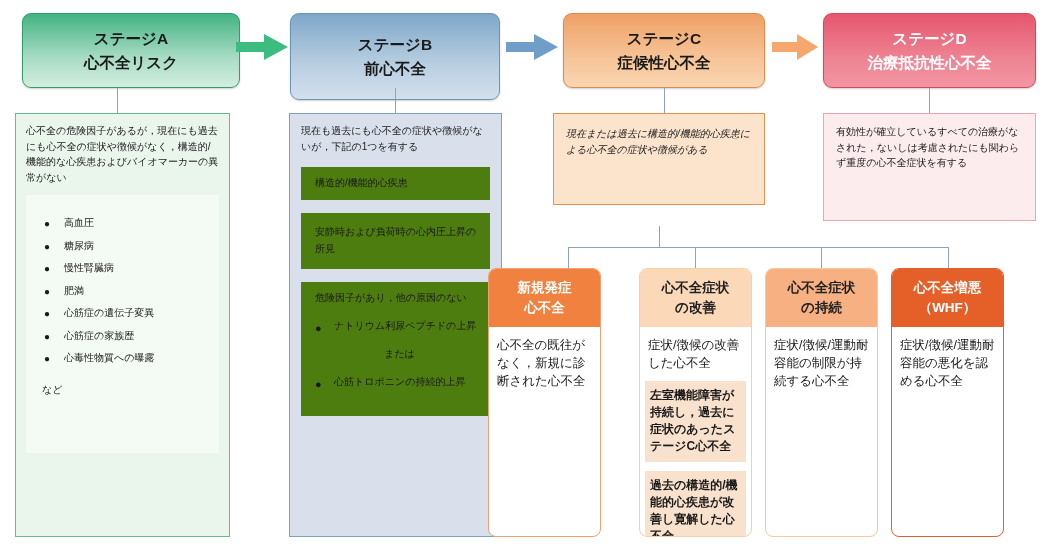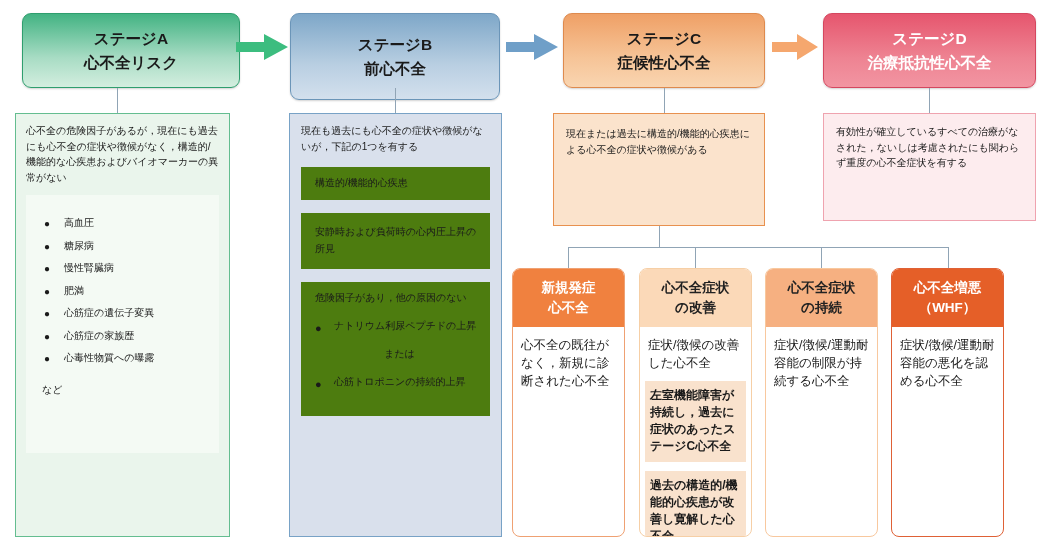--- a/index.html
+++ b/index.html
@@ -41,22 +41,22 @@
   #s1 { left:568px; top:247px; height:21px; }
   #s2 { left:695px; top:247px; height:21px; }
   #s3 { left:821px; top:247px; height:21px; }
   #s4 { left:948px; top:247px; height:21px; }
   
   .stage-body { position:absolute; font-size:10px; line-height:1.55; }
   #bodyA { left:15px;  top:113px; width:215px; height:424px;
            background:#eaf5ec; border:1px solid #64bd90; padding:9px 10px; }
   #bodyB { left:289px; top:113px; width:213px; height:424px;
            background:#d9e0ec; border:1px solid #78a2c6; padding:9px 11px; }
-  #bodyC { left:553px; top:113px; width:212px; height:113px;
-           background:#fbe3cc; border:1px solid #e8914f; padding:12px 12px; }
+  #bodyC { left:553px; top:113px; width:212px; height:92px;
+           background:#fbe3cc; border:1px solid #e8914f; padding:12px 12px;font-style:italic; }
   #bodyD { left:823px; top:113px; width:213px; height:108px;
            background:#fdecee; border:1px solid #efa3af; padding:10px 12px; }
   
   #panelA { margin-top:10px; background:#f4faf4; height:258px; padding:20px 12px 6px 16px; }
   #panelA ul { list-style:none; }
   #panelA li { margin-bottom:7px; position:relative; padding-left:22px; }
   #panelA li::before { content:"●"; position:absolute; left:2px; top:1px; font-size:10px; }
   #etcA { text-align:left; padding-right:14px; margin-top:16px; }
   
   .b-sub { background:#4d7c0f; margin-top:13px; padding:8px 6px 9px 14px; }
@@ -65,21 +65,21 @@
   .bullet { position:relative; padding-left:19px; margin-top:13px; }
   .bullet::before { content:"●"; position:absolute; left:0; top:2px; font-size:11px; }
   .or-label { text-align:center; margin-top:12px; }
   
   .substage { position:absolute; top:268px; width:113px; height:269px;
               background:#ffffff; border-radius:8px; overflow:hidden; border:1px solid; }
   .substage-header { height:58px; display:flex; align-items:center; justify-content:center;
               text-align:center; font-weight:bold; font-size:13.5px; line-height:1.45;
               white-space:pre-line; }
   .substage-body { padding:9px 7px 0 8px; font-size:12.5px; line-height:1.45; }
-  #sub1 { left:512px; border-color:#efa173; }
+  #sub1 { left:488px; border-color:#efa173; }
   #sub1 .substage-header { background:#f0813f; color:#ffffff; }
   #sub2 { left:639px; border-color:#f6cfa6; }
   #sub2 .substage-header { background:#fbd9b8; color:#222222; }
   #sub3 { left:765px; border-color:#f8c89e; }
   #sub3 .substage-header { background:#f6b081; color:#222222; }
   #sub4 { left:891px; border-color:#df6136; }
   #sub4 .substage-header { background:#e55f28; color:#ffffff; }
   .substage-note { background:#f9e2cd; margin:9px 5px 0 5px; padding:6px 4px 7px 5px;
               font-size:12px; line-height:1.42;font-weight:bold; }
 </style>

